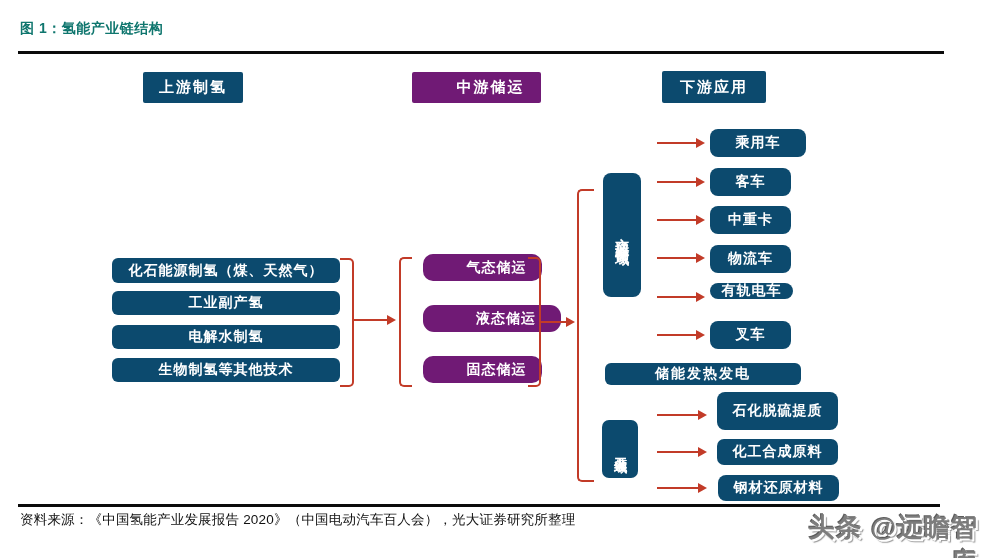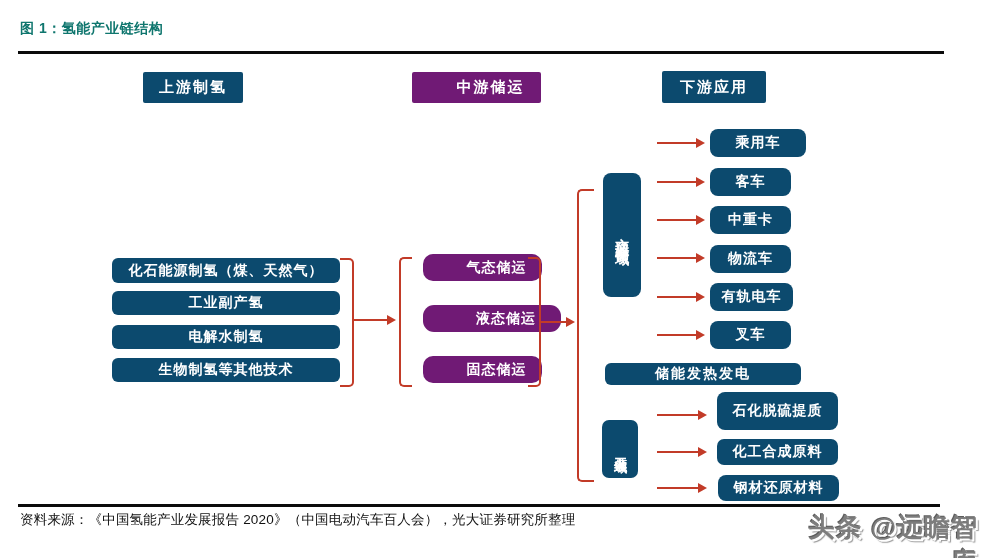--- a/index.html
+++ b/index.html
@@ -87,21 +87,21 @@
   <div class="arrow" style="left:657px;top:181px;width:40px;"></div>
   <div class="node red leaf" style="left:710px;top:168px;width:81px;height:28px;">客车</div>
 
   <div class="arrow" style="left:657px;top:219px;width:40px;"></div>
   <div class="node red leaf" style="left:710px;top:206px;width:81px;height:28px;">中重卡</div>
 
   <div class="arrow" style="left:657px;top:257px;width:40px;"></div>
   <div class="node red leaf" style="left:710px;top:245px;width:81px;height:28px;">物流车</div>
 
   <div class="arrow" style="left:657px;top:296px;width:40px;"></div>
-  <div class="node red leaf" style="left:710px;top:283px;width:83px;height:28px;">有轨电车</div>
+  <div class="node red leaf" style="left:710px;top:283px;width:83px;height:16px;">有轨电车</div>
 
   <div class="arrow" style="left:657px;top:334px;width:40px;"></div>
   <div class="node red leaf" style="left:710px;top:321px;width:81px;height:28px;">叉车</div>
 
   <div class="node red wide" style="left:605px;top:363px;width:196px;height:22px;">储能发热发电</div>
 
   <div class="node red vbox vbox2" style="left:602px;top:420px;width:36px;height:58px;">工业领域</div>
 
   <div class="arrow" style="left:657px;top:414px;width:42px;"></div>
   <div class="node red leaf" style="left:717px;top:392px;width:121px;height:38px;text-align:right;">石化脱硫提质</div>

